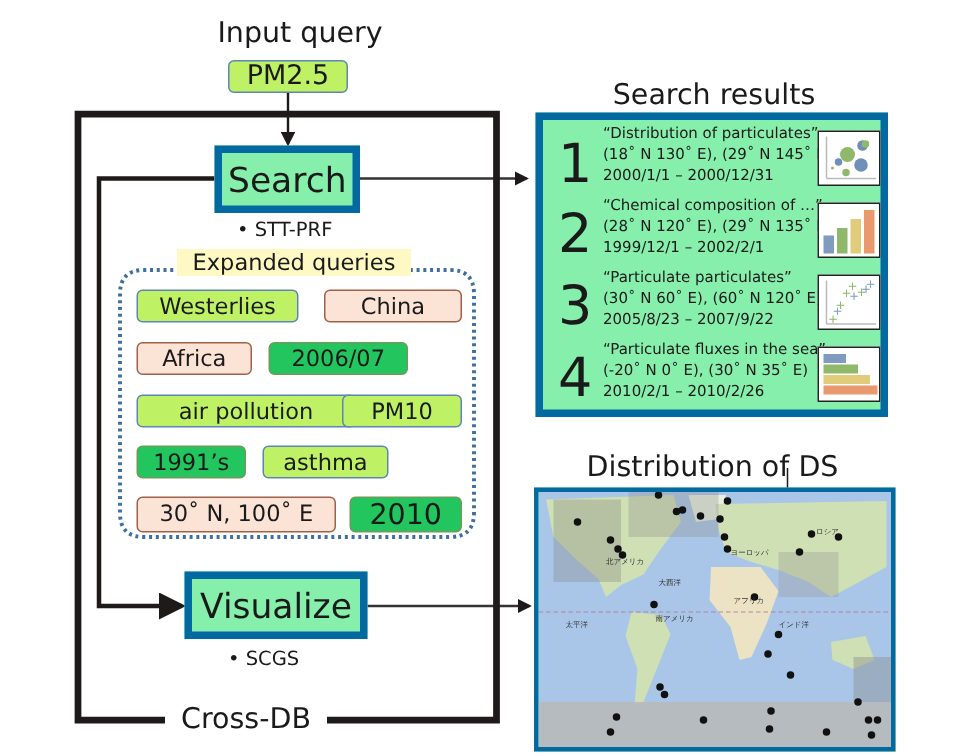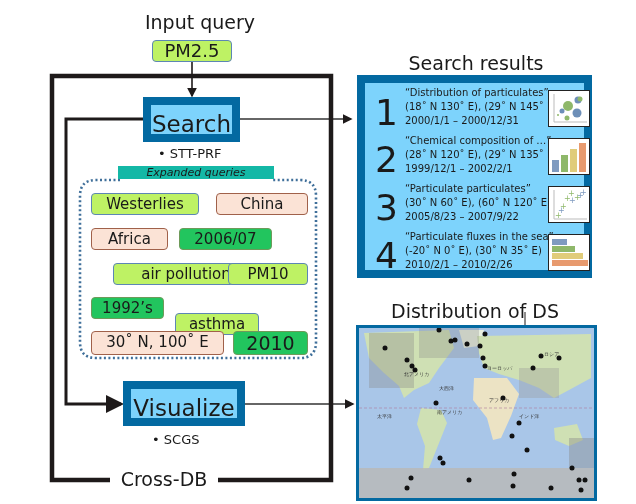--- a/index.html
+++ b/index.html
@@ -5,21 +5,21 @@
   html, body { margin:0; padding:0; background:#ffffff; }
   body { width:636px; height:504px; position:relative; overflow:hidden;
          font-family:"DejaVu Sans", sans-serif; color:#1a1a1a; }
   .abs { position:absolute; }
   .t-center { text-align:center; white-space:nowrap; }
   .chip { position:absolute; height:22px; border-radius:4px; box-sizing:border-box;
           font-size:15px; line-height:20px; text-align:center; white-space:nowrap; }
   .chip.blue   { background:#bef264; border:1.2px solid #5d86b4; }
   .chip.orange { background:#fbe3d6; border:1.2px solid #a0614a; }
   .chip.green  { background:#22c55e; border:1.2px solid #6e9a5a; }
-  .box { position:absolute; border:8px solid #0369a1; background:#7dd3fc; box-sizing:border-box; }
+  .box { position:absolute; border:5px solid #0369a1; background:#86efac; box-sizing:border-box; }
   .res-num { position:absolute; font-size:36px; line-height:36px; color:#1a1a1a; }
   .res-text { position:absolute; font-size:10px; line-height:14px; color:#1a1a1a; white-space:nowrap; }
   .thumb { position:absolute; width:42px; height:37px; border:1.5px solid #222; background:#fff; box-sizing:border-box; }
 </style>
 </head>
 <body>
 
 <div class="abs t-center" style="left:110px;top:11px;width:180px;font-size:19px;">Input query</div>
 <div class="chip blue" style="left:152px;top:40px;width:80px;height:22px;font-size:18px;line-height:20px;">PM2.5</div>
 
@@ -43,30 +43,30 @@
   <path d="M120,180 L96,180 Q80,180 80,196 L80,342 Q80,358 96,358 L300,358 Q316,358 316,342 L316,196 Q316,180 300,180 L272,180" fill="none" stroke="#3f6f9a" stroke-width="2.6" stroke-dasharray="2 2.5"></path>
 
   <line x1="525" y1="312" x2="525" y2="328" stroke="#1e1a1a" stroke-width="1"></line>
 </svg>
 
 <div class="box" style="left:143px;top:97px;width:97px;height:45px;">
   <div class="t-center" style="font-size:23px;line-height:38px;">Search</div>
 </div>
 <div class="abs" style="left:158px;top:146px;font-size:13px;white-space:nowrap;text-align:center;">•&nbsp;<span>STT-PRF</span></div>
 
-<div class="abs t-center" style="left:118px;top:166px;width:156px;font-size:11px;background:#14b8a6;font-style:italic;">Expanded queries</div>
+<div class="abs t-center" style="left:118px;top:166px;width:156px;font-size:15px;background:#fef9c3;">Expanded queries</div>
 
 <div class="chip blue" style="left:91px; top:193px;width:108px;">Westerlies</div>
 <div class="chip orange" style="left:216px;top:193px;width:92px;">China</div>
 <div class="chip orange" style="left:91px; top:228px;width:77px;">Africa</div>
 <div class="chip green" style="left:179px;top:228px;width:93px;">2006/07</div>
-<div class="chip blue" style="left:91px; top:263px;width:146px;margin-left:22px;">air pollution</div>
+<div class="chip blue" style="left:91px; top:263px;width:146px;">air pollution</div>
 <div class="chip blue" style="left:228px;top:263px;width:80px;">PM10</div>
-<div class="chip green" style="left:91px; top:297px;width:73px;">1992’s</div>
-<div class="chip blue" style="left:175px;top:297px;width:84px;margin-top:16px;">asthma</div>
+<div class="chip green" style="left:91px; top:297px;width:73px;">1991’s</div>
+<div class="chip blue" style="left:175px;top:297px;width:84px;">asthma</div>
 <div class="chip orange" style="left:91px; top:331px;width:133px;height:24px;">30˚ N, 100˚ E</div>
 <div class="chip green" style="left:233px;top:331px;width:75px;height:24px;font-size:19px;line-height:22px;">2010</div>
 
 <div class="box" style="left:123px;top:381px;width:122px;height:45px;">
   <div class="t-center" style="font-size:23px;line-height:38px;">Visualize</div>
 </div>
 <div class="abs" style="left:152px;top:432px;font-size:13px;white-space:nowrap;">•&nbsp;<span>SCGS</span></div>
 
 <div class="abs t-center" style="left:112px;top:468px;width:104px;font-size:19px;">Cross-DB</div>
 

